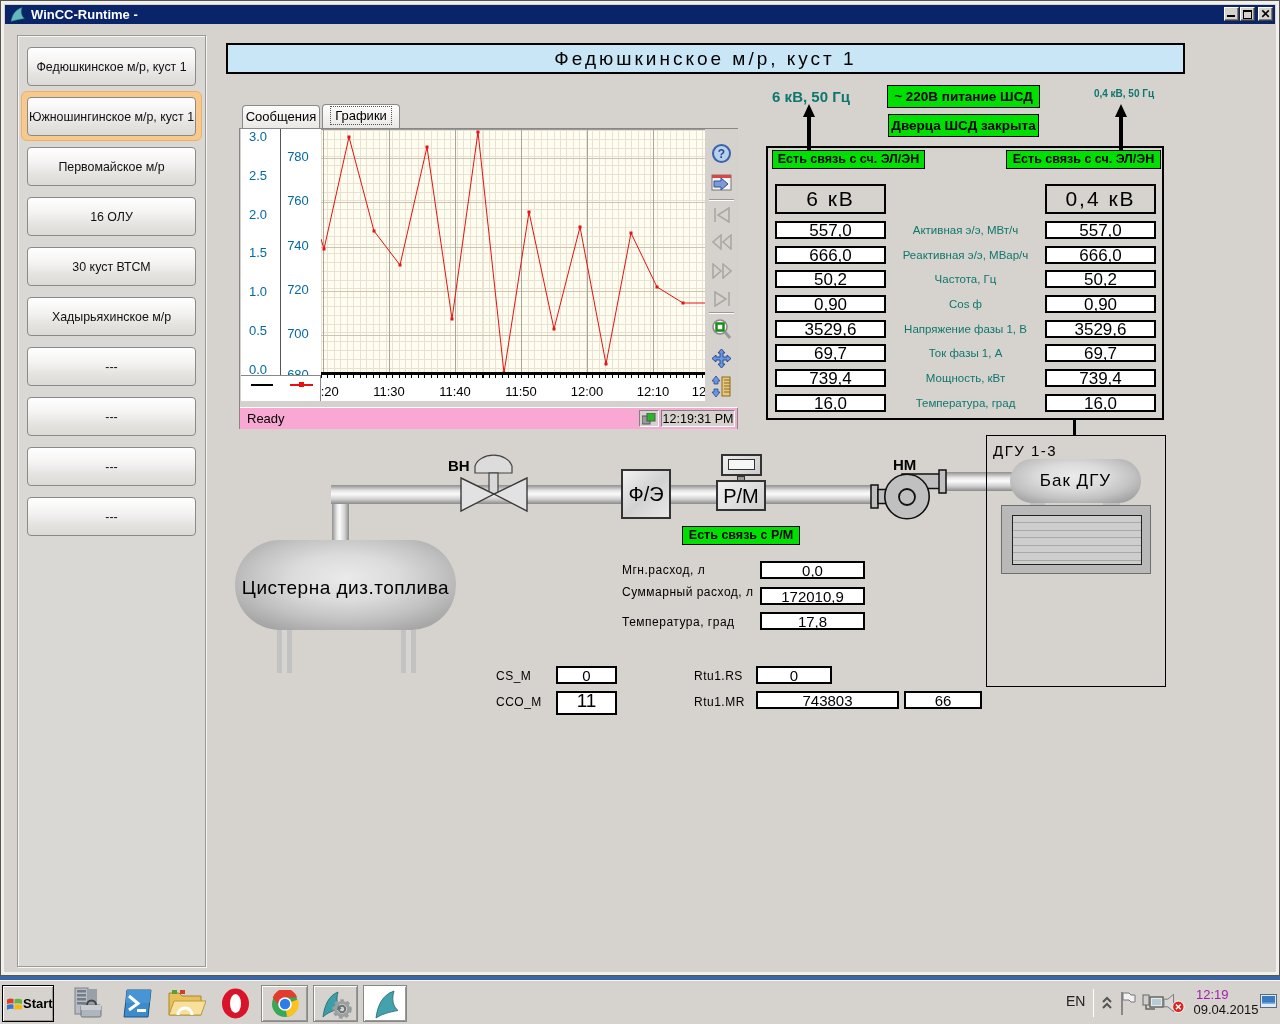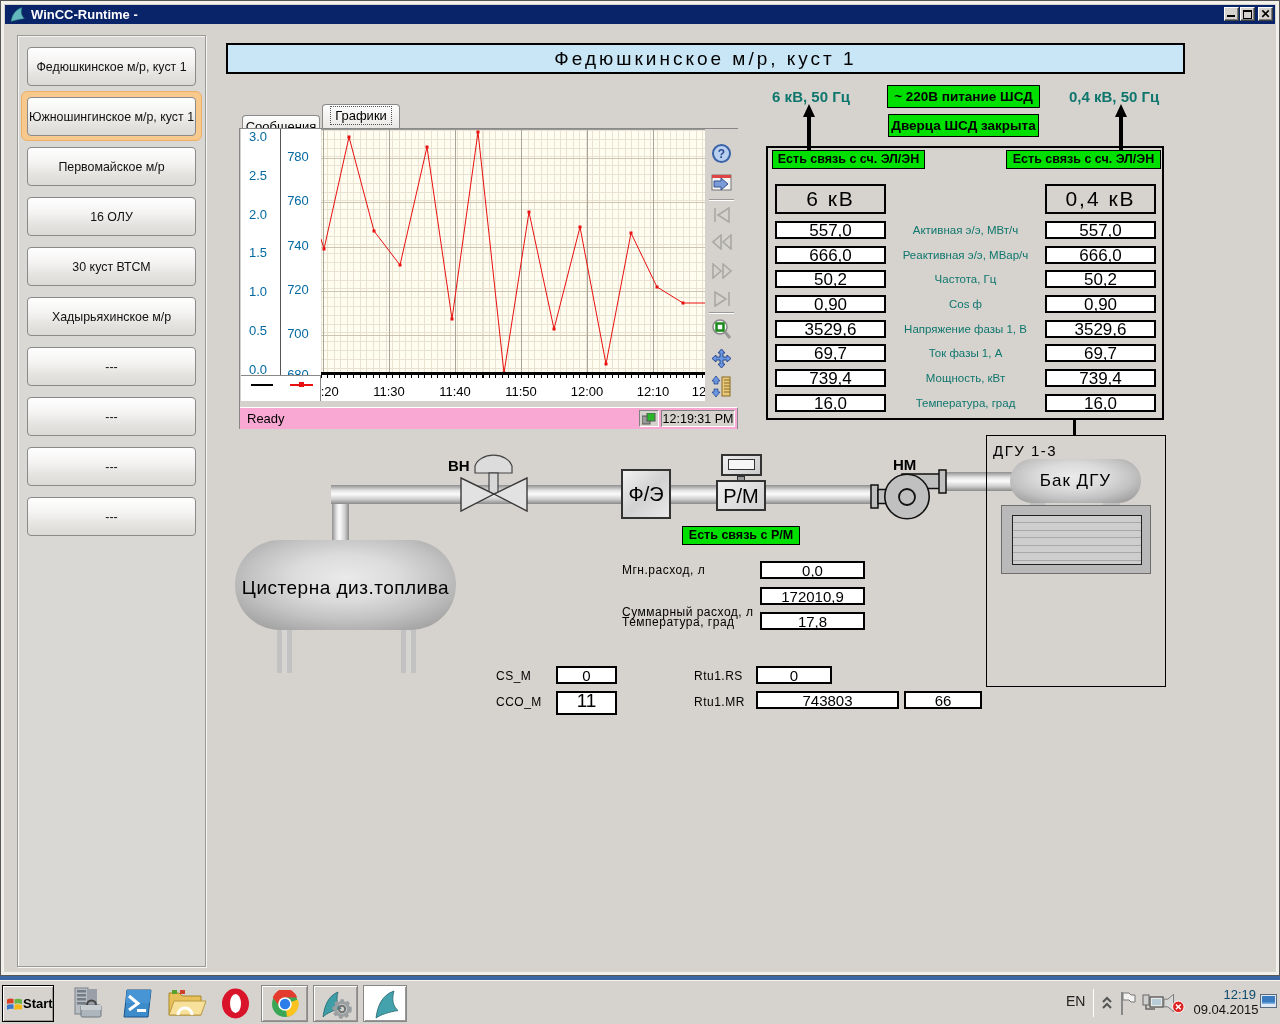--- a/index.html
+++ b/index.html
@@ -61,21 +61,21 @@
     <div class="sbtn" style="top:211px">30 куст ВТСМ</div>
     <div class="sbtn" style="top:261px">Хадырьяхинское м/р</div>
     <div class="sbtn" style="top:311px">---</div>
     <div class="sbtn" style="top:361px">---</div>
     <div class="sbtn" style="top:411px">---</div>
     <div class="sbtn" style="top:461px">---</div>
   </div>
   <div id="hdr">Федюшкинское м/р, куст 1</div>
 
   <div class="blk" style="left:765px;top:87px;width:90px;text-align:center;font-weight:bold;font-size:15px">6 кВ, 50 Гц</div>
-  <div class="blk" style="left:1068px;top:87px;width:110px;font-weight:bold;font-size:15px">0,4 кВ, 50 Гц</div>
+  <div class="blk" style="left:1068px;top:87px;width:110px;text-align:center;font-weight:bold;font-size:10px">0,4 кВ, 50 Гц</div>
   <div class="greenbtn" style="left:886px;top:84px;width:153px;height:23px;font-size:13.5px;line-height:21px">~ 220В питание ШСД</div>
   <div class="greenbtn" style="left:887px;top:113px;width:151px;height:23px;font-size:13.5px;line-height:21px">Дверца ШСД закрыта</div>
   <svg class="abs" style="left:798px;top:102px" width="20" height="47" viewBox="0 0 20 47">
     <path d="M10,1 L16,14 L12,14 L12,47 L8,47 L8,14 L4,14 Z" fill="#000"></path>
   </svg>
   <svg class="abs" style="left:1110px;top:102px" width="20" height="47" viewBox="0 0 20 47">
     <path d="M10,1 L16,14 L12,14 L12,47 L8,47 L8,14 L4,14 Z" fill="#000"></path>
   </svg>
 
   <div class="abs" style="left:765px;top:145px;width:398px;height:274px;border:2px solid #000"></div>
@@ -103,21 +103,21 @@
   <div class="whitebox" style="left:1044px;top:343px;width:111px;height:18px;font-size:17px;line-height:15px">69,7</div>
   <div class="blk lbl" style="top:346px">Ток фазы 1, А</div>
   <div class="whitebox" style="left:774px;top:368px;width:111px;height:18px;font-size:17px;line-height:15px">739,4</div>
   <div class="whitebox" style="left:1044px;top:368px;width:111px;height:18px;font-size:17px;line-height:15px">739,4</div>
   <div class="blk lbl" style="top:371px">Мощность, кВт</div>
   <div class="whitebox" style="left:774px;top:393px;width:111px;height:18px;font-size:17px;line-height:15px">16,0</div>
   <div class="whitebox" style="left:1044px;top:393px;width:111px;height:18px;font-size:17px;line-height:15px">16,0</div>
   <div class="blk lbl" style="top:396px">Температура, град</div>
   <div class="abs" style="left:1072px;top:419px;width:3px;height:16px;background:#000"></div>
 
-  <div class="abs" style="left:241px;top:114px;width:78px;height:24px;background:linear-gradient(#fdfdfd,#e9e7e4);border:1px solid #8a8a8a;border-bottom:none;border-radius:4px 4px 0 0;text-align:center;font-size:13px;line-height:22px">Сообщения</div>
+  <div class="abs" style="left:241px;top:104px;width:78px;height:24px;background:linear-gradient(#fdfdfd,#e9e7e4);border:1px solid #8a8a8a;border-bottom:none;border-radius:4px 4px 0 0;text-align:center;font-size:13px;line-height:22px">Сообщения</div>
   <div class="abs" style="left:321px;top:103px;width:78px;height:25px;background:linear-gradient(#fdfdfd,#e9e7e4);border:1px solid #8a8a8a;border-bottom:none;border-radius:4px 4px 0 0;text-align:center;font-size:13px;line-height:22px"><span style="outline:1px dotted #555;padding:1px 4px">Графики</span></div>
 
   <div id="chart" class="abs" style="left:238px;top:127px;width:499px;height:301px;background:#d5d2cd;border:1px solid #888">
     <div class="abs" style="left:1px;top:0;width:40px;height:246px;background:#fff;border-right:1px solid #555"></div>
     <div class="abs" style="left:41px;top:0;width:40px;height:246px;background:#fff"></div>
     <div class="axlbl" style="left:2px;top:0px;width:32px">3.0</div>
     <div class="axlbl" style="left:2px;top:39px;width:32px">2.5</div>
     <div class="axlbl" style="left:2px;top:78px;width:32px">2.0</div>
     <div class="axlbl" style="left:2px;top:116px;width:32px">1.5</div>
     <div class="axlbl" style="left:2px;top:155px;width:32px">1.0</div>
@@ -272,21 +272,21 @@
   <div class="abs" style="left:1029px;top:494px;width:15px;height:11px;background:#c0c0c0"></div>
   <div class="abs" style="left:1102px;top:494px;width:17px;height:11px;background:#c0c0c0"></div>
   <div class="abs" style="left:1009px;top:458px;width:131px;height:44px;border-radius:22px;background:radial-gradient(ellipse 70% 78% at 48% 40%,#ebebeb,#dbdbdb 38%,#c2c2c2 66%,#a5a5a5 88%,#989898)"></div>
   <div class="abs" style="left:1009px;top:470px;width:131px;height:20px;font-size:17px;letter-spacing:1px;text-align:center">Бак ДГУ</div>
 
   <div class="abs" style="left:1000px;top:504px;width:150px;height:69px;background:#b9b9b9;border:1px solid #6e6e6e"></div>
   <div class="abs" style="left:1011px;top:514px;width:130px;height:50px;border:1.5px solid #222;background:repeating-linear-gradient(to bottom,#cecece 0 6.5px,#a8a8a8 6.5px 7.5px)"></div>
 
   <div class="flbl" style="left:621px;top:562px">Мгн.расход, л</div>
   <div class="whitebox" style="left:759px;top:560px;width:105px;height:18px;font-size:15px;line-height:15px">0,0</div>
-  <div class="flbl" style="left:621px;top:604px">Суммарный расход, л</div>
+  <div class="flbl" style="left:621px;top:584px">Суммарный расход, л</div>
   <div class="whitebox" style="left:759px;top:586px;width:105px;height:18px;font-size:15px;line-height:15px">172010,9</div>
   <div class="flbl" style="left:621px;top:614px">Температура, град</div>
   <div class="whitebox" style="left:759px;top:611px;width:105px;height:18px;font-size:15px;line-height:15px">17,8</div>
 
   <div class="flbl" style="left:495px;top:668px">CS_M</div>
   <div class="whitebox" style="left:555px;top:665px;width:61px;height:18px;font-size:15px;line-height:15px">0</div>
   <div class="flbl" style="left:693px;top:668px">Rtu1.RS</div>
   <div class="whitebox" style="left:755px;top:665px;width:76px;height:18px;font-size:15px;line-height:15px">0</div>
   <div class="flbl" style="left:495px;top:694px">CCO_M</div>
   <div class="whitebox" style="left:555px;top:690px;width:61px;height:24px;font-size:19px;line-height:15px">11</div>
@@ -368,20 +368,20 @@
     <rect x="1" y="3" width="6" height="10" fill="#cfcfcf" stroke="#666"></rect>
     <path d="M4,13 L4,17 L13,17" fill="none" stroke="#666" stroke-width="1.5"></path>
     <rect x="8" y="5" width="13" height="10" fill="#e8e8e8" stroke="#666" stroke-width="1.5"></rect>
     <rect x="10" y="7" width="9" height="6" fill="#b8ccd8"></rect>
   </svg>
   <svg class="abs" style="left:1163px;top:11px" width="23" height="22" viewBox="0 0 24 22">
     <path d="M1,7 L5,7 L11,2 L11,20 L5,15 L1,15 Z" fill="#d8d8d8" stroke="#777"></path>
     <circle cx="16" cy="15" r="6" fill="#d22" stroke="#fff"></circle>
     <path d="M13.5,12.5 L18.5,17.5 M18.5,12.5 L13.5,17.5" stroke="#fff" stroke-width="1.6"></path>
   </svg>
-  <div class="abs" style="left:1196px;top:6px;width:60px;font-size:13px;text-align:right;color:#0c4a6e">12:19</div>
+  <div class="abs" style="left:1196px;top:6px;width:60px;font-size:13px;text-align:left;color:#a21caf">12:19</div>
   <div class="abs" style="left:1186px;top:21px;width:80px;font-size:13px;text-align:center;color:#111">09.04.2015</div>
   <svg class="abs" style="left:1260px;top:13px" width="17" height="17" viewBox="0 0 17 17">
     <rect x="0.5" y="0.5" width="16" height="13" fill="#dfe9f5" stroke="#5a6a7a"></rect>
     <rect x="2" y="2" width="13" height="8" fill="#3a7abf"></rect>
     <rect x="2" y="8.5" width="13" height="1.5" fill="#7ab0e0"></rect>
   </svg>
 </div>
 
 </body></html>

